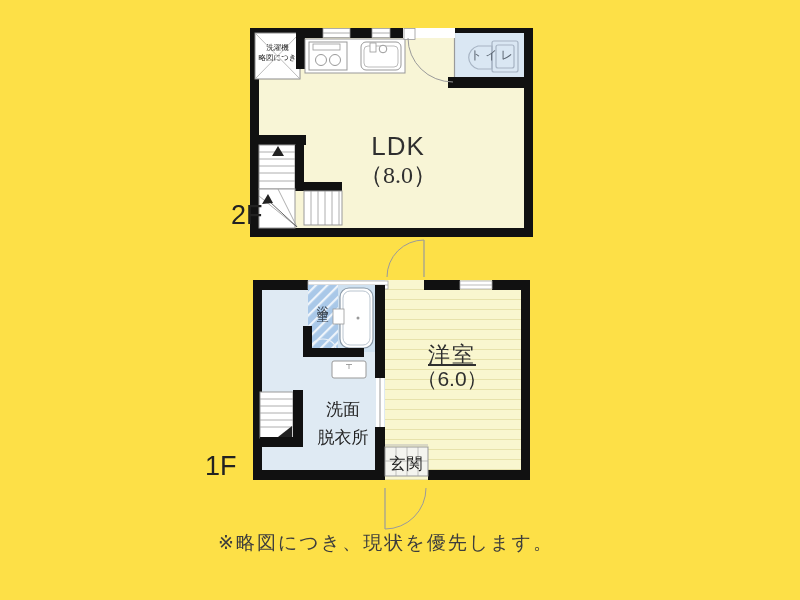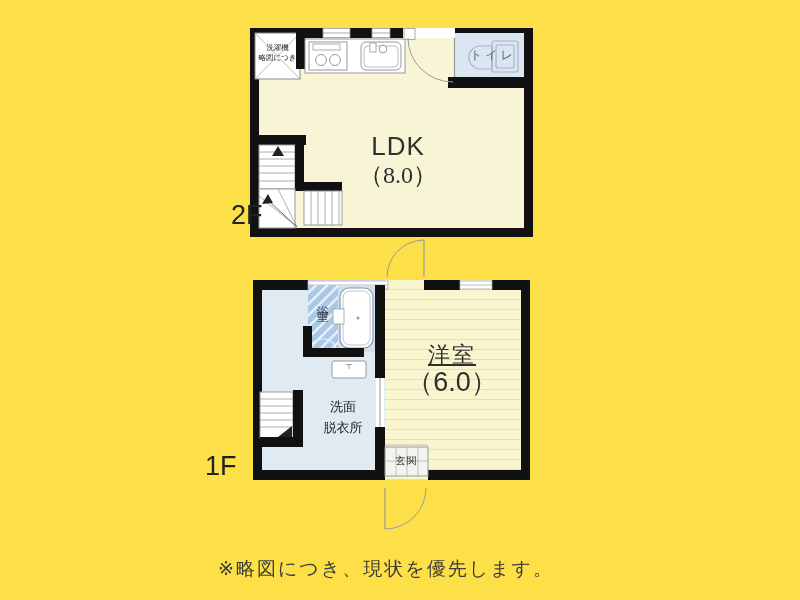--- a/index.html
+++ b/index.html
@@ -7,29 +7,29 @@
     position:relative;width:800px;height:600px;background:#fde047;overflow:hidden;
     font-family:"Liberation Sans","DejaVu Sans",sans-serif;
   }
   #plan-svg{position:absolute;left:0;top:0;}
   .txt{position:absolute;color:#2f2f2f;line-height:1.15;}
   .center{text-align:center;}
   .floor-label{font-size:27px;color:#222;}
   .ldk-name{font-size:26px;letter-spacing:1px;margin-top:26px;}
   .ldk-size{font-size:24px;font-family:Liberation Serif, serif;}
   .room-name{font-size:22px;letter-spacing:2px;text-decoration:underline;}
-  .room-size{font-size:27px;}
+  .room-size{font-size:21px;}
   .toilet-label{font-size:12px;color:#5a6470;letter-spacing:3px;}
   .washer-label{font-size:7.5px;color:#222;line-height:1.35;}
   .bath-label{
     font-size:12px;color:#37414d;letter-spacing:4px;
     writing-mode:vertical-rl;text-orientation:upright;
   }
-  .senmen-label{font-size:13px;line-height:1.65;color:#222;}
-  .genkan-label{font-size:10px;color:#222;letter-spacing:1px;}
+  .senmen-label{font-size:17px;line-height:1.65;color:#222;}
+  .genkan-label{font-size:16px;color:#222;letter-spacing:1px;}
   .note{font-size:19px;color:#3d3d3d;letter-spacing:2px;}
 </style>
 </head>
 <body>
 
 <div id="canvas">
 
   <svg id="plan-svg" width="800" height="600" viewBox="0 0 800 600">
     <defs>
       <pattern id="woodlines" width="12" height="10" patternUnits="userSpaceOnUse">
@@ -241,15 +241,15 @@
 
   <div class="txt senmen-label center" style="left:300px;top:396px;width:86px;">
     <div>洗面</div>
     <div>脱衣所</div>
   </div>
 
   <div class="txt genkan-label center" style="left:385px;top:455px;width:43px;">玄関</div>
 
   <div class="txt floor-label" style="left:205px;top:451px;text-align:center;">1F</div>
 
-  <div class="txt note center" style="left:0px;top:558px;width:772px;">※略図につき、現状を優先します。</div>
+  <div class="txt note center" style="left:0px;top:532px;width:772px;">※略図につき、現状を優先します。</div>
 
 </div>
 
 </body></html>

